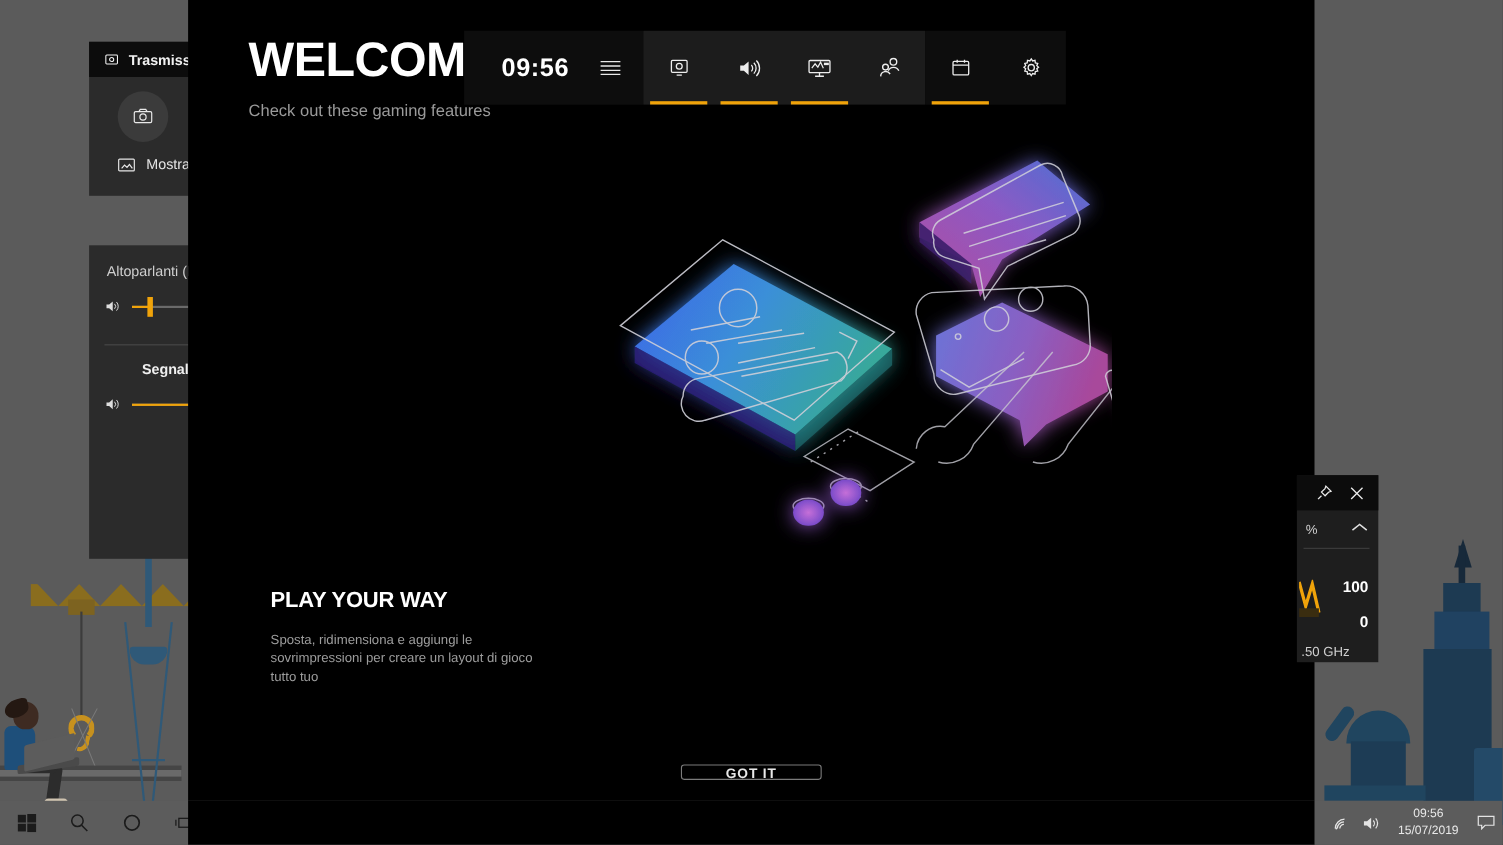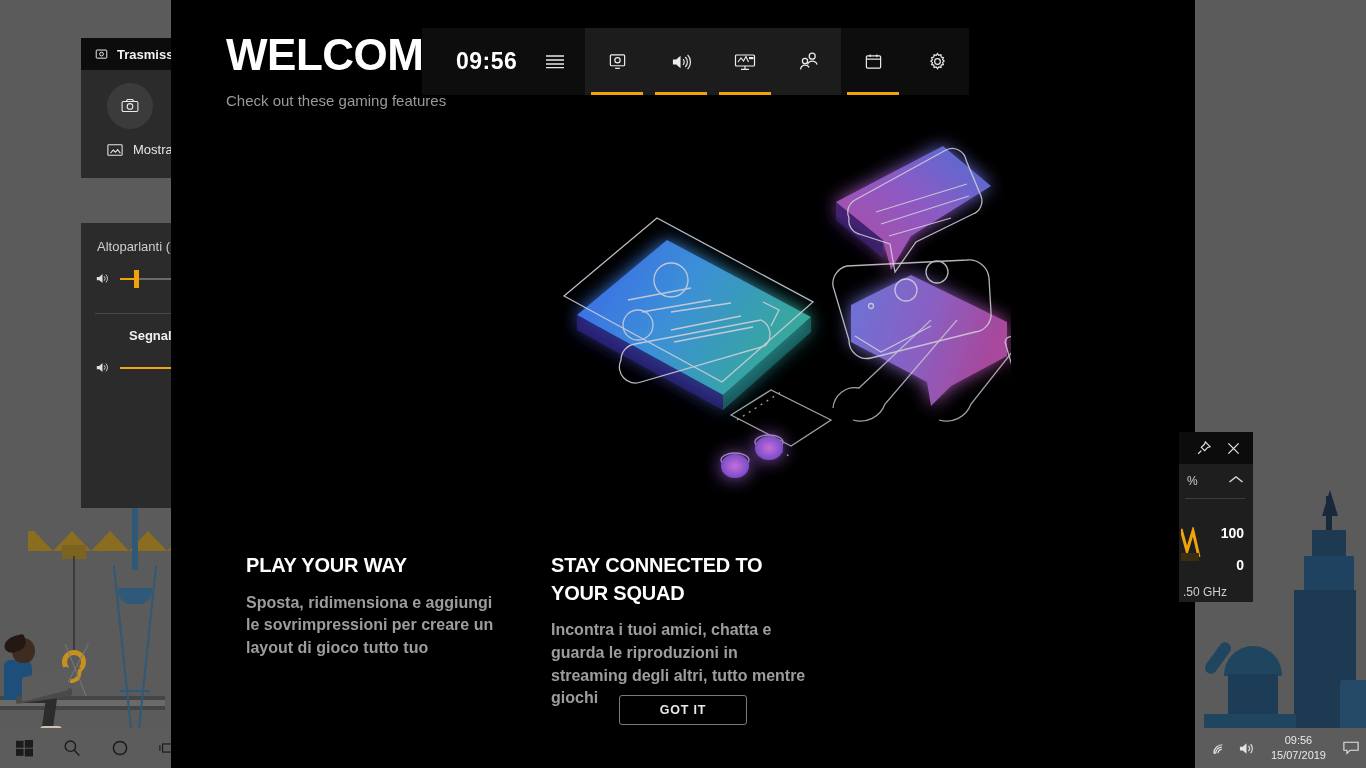--- a/index.html
+++ b/index.html
@@ -94,27 +94,27 @@
   .gb-divider { width:1px; background:#2e2e2e; }
 
   
   #welcome { position:absolute; left:171px; top:0; width:1024px; height:768px;
       background:#000; color:#fff; z-index:30; }
   #wc-title { position:absolute; left:55px; top:33px; font-size:44px; font-weight:bold;
       letter-spacing:-0.5px; line-height:1; }
   #wc-sub { position:absolute; left:55px; top:92px; font-size:15px; color:#9a9a9a; }
 
   .col { position:absolute; width:250px; }
-  .col h3 { font-size:20px; font-weight:bold; line-height:1.38; letter-spacing:-0.2px;margin-top:19px; }
-  .col p { font-size:16px; color:#9d9d9d; line-height:1.42; margin-top:12px;font-weight:bold; }
+  .col h3 { font-size:20px; font-weight:bold; line-height:1.38; letter-spacing:-0.2px; }
+  .col p { font-size:12px; color:#9d9d9d; line-height:1.42; margin-top:12px; }
   #col1 { left:75px; top:533px; }
   #col2 { left:380px; top:533px; width:265px;}
   #col3 { left:684px; top:533px; }
 
-  #gotit { position:absolute; left:448px; top:695px; width:128px; height:30px;
+  #gotit { position:absolute; left:448px; top:695px; width:128px; height:14px;
       border:1px solid #7b7b7b; background:transparent; color:#e8e8e8; font-size:12.5px;
       font-weight:bold; letter-spacing:0.8px; border-radius:3px;
       font-family:"Liberation Sans", sans-serif; cursor:pointer; }
 
   #illus { position:absolute; left:200px; top:120px; width:640px; height:390px; }
 
   
   #perf { position:absolute; left:1179px; top:432px; width:74px; height:170px;
       background:#1e1e1e; z-index:35; overflow:hidden;}
   #perf-head { position:absolute; left:1179px; top:432px; width:74px; height:32px;
@@ -386,24 +386,20 @@
       <g filter="url(#glow)">
         <ellipse cx="398" cy="328" rx="14" ry="12" fill="url(#gNode)"></ellipse>
         <ellipse cx="364" cy="346" rx="14" ry="12" fill="url(#gNode)"></ellipse>
       </g>
     </svg>
 
     <div class="col" id="col1">
       <h3>PLAY YOUR WAY</h3>
       <p>Sposta, ridimensiona e aggiungi le sovrimpressioni per creare un layout di gioco tutto tuo</p>
     </div>
-    <div class="col" id="col2">
-      <h3>STAY CONNECTED TO YOUR SQUAD</h3>
-      <p>Incontra i tuoi amici, chatta e guarda le riproduzioni in streaming degli altri, tutto mentre giochi</p>
-    </div>
     <div class="col" id="col3">
     </div>
 
     <button id="gotit">GOT IT</button>
   </div>
 
   <div id="gamebar">
     <div class="gb-sec gb-clocksec">
       <span class="gb-clock">09:56</span>
       <span>

